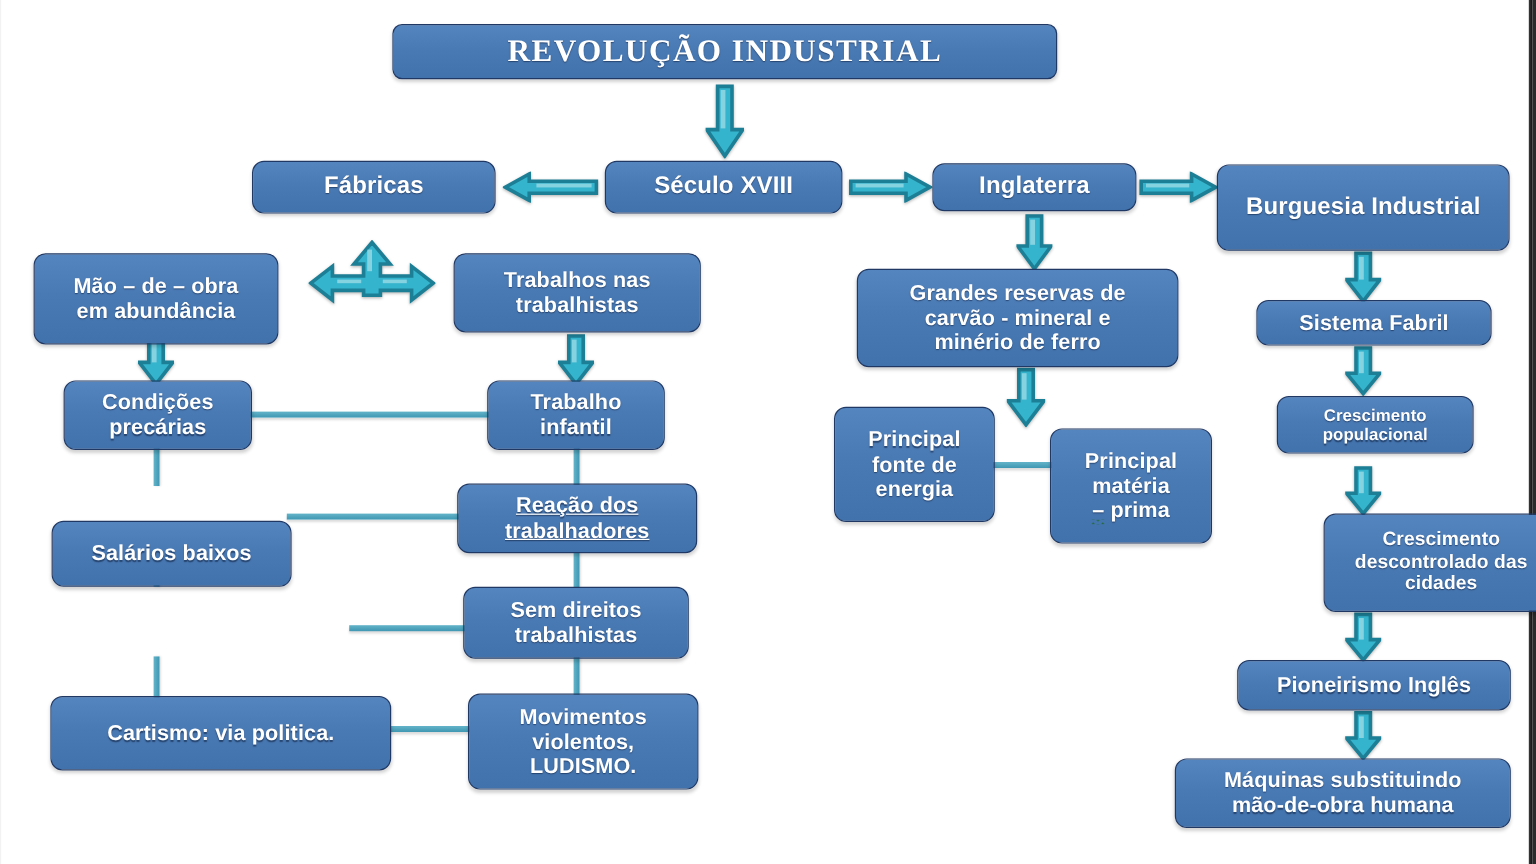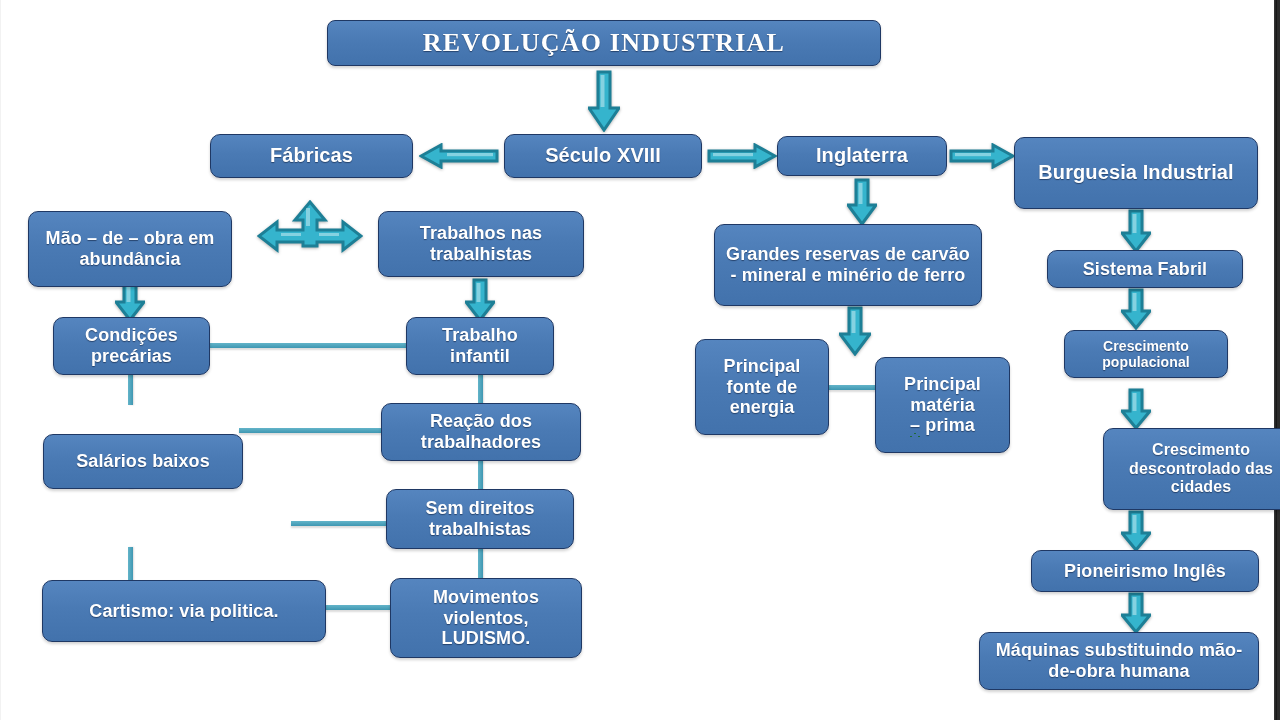--- a/index.html
+++ b/index.html
@@ -29,21 +29,21 @@
     text-align:center;
     background:linear-gradient(to bottom,#5585bf 0%,#4a7ab4 45%,#4272ac 100%);
     border:1.6px solid #1f3864;
     border-radius:10px;
     color:#ffffff;
     font-weight:bold;
     letter-spacing:.1px;
     line-height:1.16;
     text-shadow:0 1px 1px rgba(10,25,55,.55);
     box-shadow:0 2px 3px rgba(0,0,0,.18);
-    padding:2px 6px;
+    padding:2px 22px;
     z-index:3;
   }
   .node.title{
     background:linear-gradient(to bottom,#5585bf 0%,#4a7ab4 45%,#4272ac 100%);
     font-family:"Liberation Serif", serif;
     font-weight:bold;
     letter-spacing:1.2px;
     border-radius:8px;
   }
 
@@ -187,21 +187,21 @@
       <rect class="arw-hi" x="11.5" y="5" width="4" height="19"></rect>
     </svg>
   </div>
 
   <div class="node" style="left:405px;top:317px;width:148px;height:58px;font-size:18px;">
     <span>Trabalho infantil</span>
   </div>
 
   <div class="lineV" style="left:477px;top:373px;height:32px;"></div>
 
-  <div class="node" style="left:380px;top:403px;width:200px;height:58px;font-size:18px;">
+  <div class="node" style="left:380px;top:403px;width:200px;height:58px;font-size:18px;text-decoration:underline;">
     <span>Reação dos trabalhadores</span>
   </div>
 
   <div class="lineV" style="left:477px;top:459px;height:32px;"></div>
 
   <div class="node" style="left:385px;top:489px;width:188px;height:60px;font-size:18px;">
     <span>Sem direitos trabalhistas</span>
   </div>
 
   <div class="lineV" style="left:477px;top:547px;height:33px;"></div>

